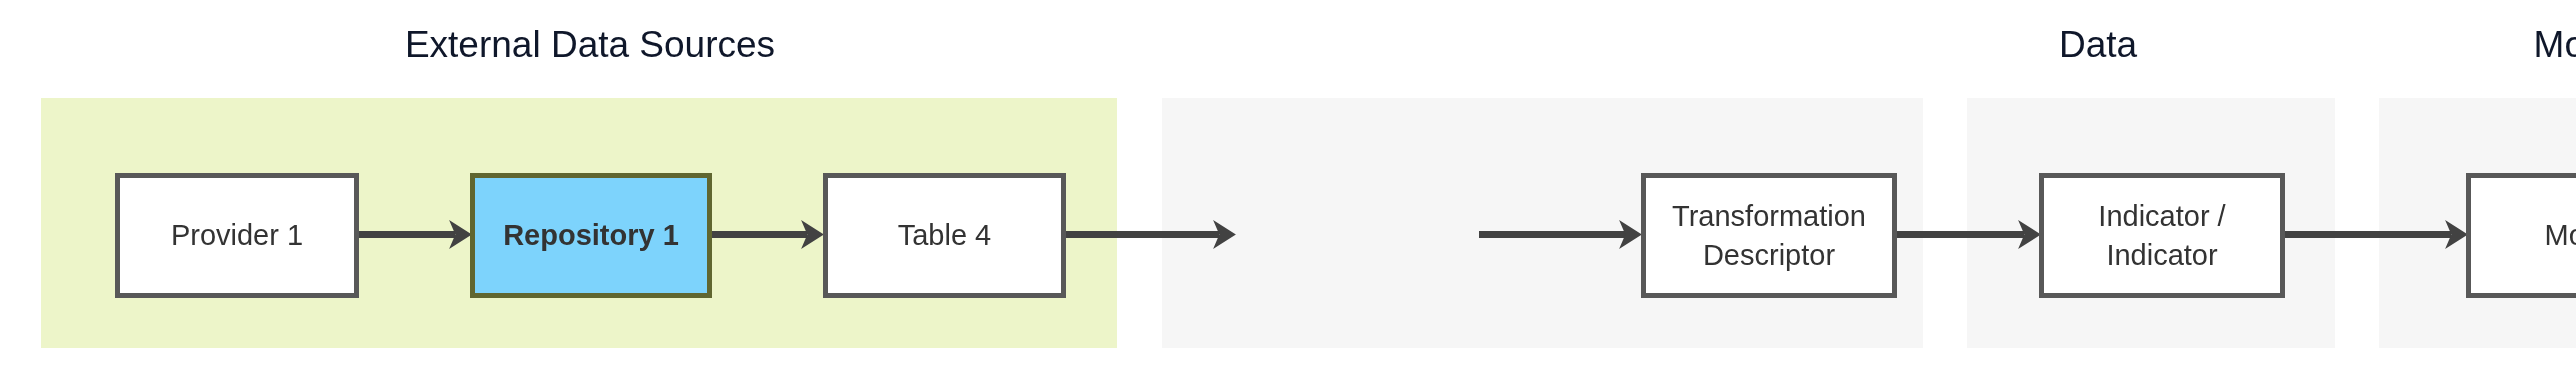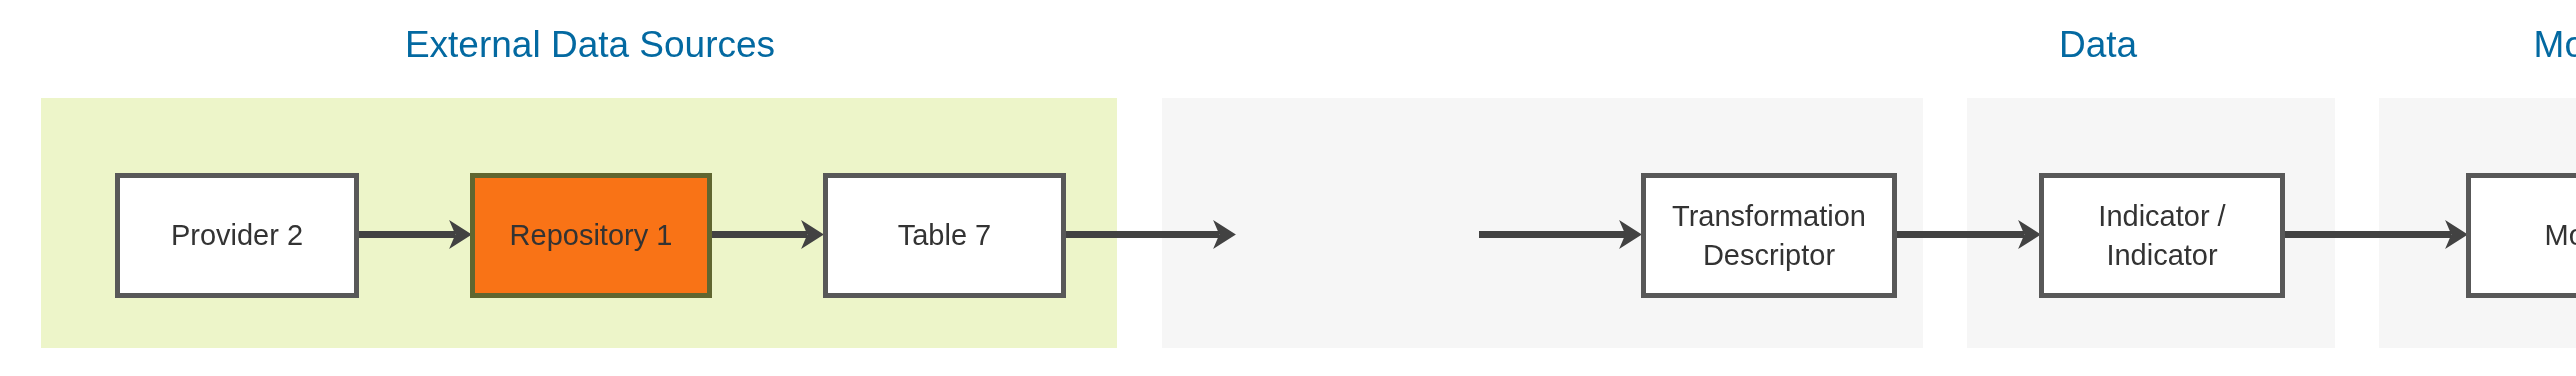--- a/index.html
+++ b/index.html
@@ -10,34 +10,34 @@
     font-family:"Liberation Sans","DejaVu Sans",sans-serif;
     overflow:hidden;
   }
   .section{
     position:absolute;top:98px;height:250px;
   }
   .section.green{background:#edf5c9;}
   .section.gray{background:#f6f6f6;}
   .title{
     position:absolute;top:23px;height:43px;line-height:43px;
-    text-align:center;font-size:37px;color:#0369a1;
+    text-align:center;font-size:37px;color:#0f172a;
     white-space:nowrap;
   }
   .node{
     position:absolute;top:173px;height:125px;
     box-sizing:border-box;
     background:#ffffff;border:5.2px solid #585858;
     display:flex;align-items:center;justify-content:center;
     text-align:center;
     font-size:29px;line-height:1.32;color:#333333;
     padding:0 3.1px;
   }
   .node.highlight{
-    background:#f97316;border-color:#606630;
+    background:#7dd3fc;border-color:#606630;font-weight:bold;
   }
   .edge-line{
     position:absolute;top:231px;height:6.7px;background:#424242;
   }
   .edge-head{
     position:absolute;top:220px;width:23px;height:29px;
   }
   .edge-head polygon{fill:#424242;}
 </style>
 </head>
@@ -85,27 +85,27 @@
       </svg>
   </div>
   <div>
     <div class="edge-line" style="left:2285px;width:166px"></div>
     <svg class="edge-head" style="left:2445px" viewBox="0 0 44 56">
         <polygon points="0,0 44,28 0,56 12,28"></polygon>
       </svg>
   </div>
 
   <div class="node" style="left:115px;width:244px">
-    <span>Provider 2</span>
+    <span>Provider 1</span>
   </div>
   <div class="node highlight" style="left:470px;width:242px">
     <span>Repository 1</span>
   </div>
   <div class="node" style="left:823px;width:243px">
-    <span>Table 7</span>
+    <span>Table 4</span>
   </div>
   <div class="node" style="left:1641px;width:256px">
     <span>Transformation Descriptor</span>
   </div>
   <div class="node" style="left:2039px;width:246px">
     <span>Indicator / Indicator</span>
   </div>
   <div class="node" style="left:2466px;width:236px">
     <span>Model</span>
   </div>

